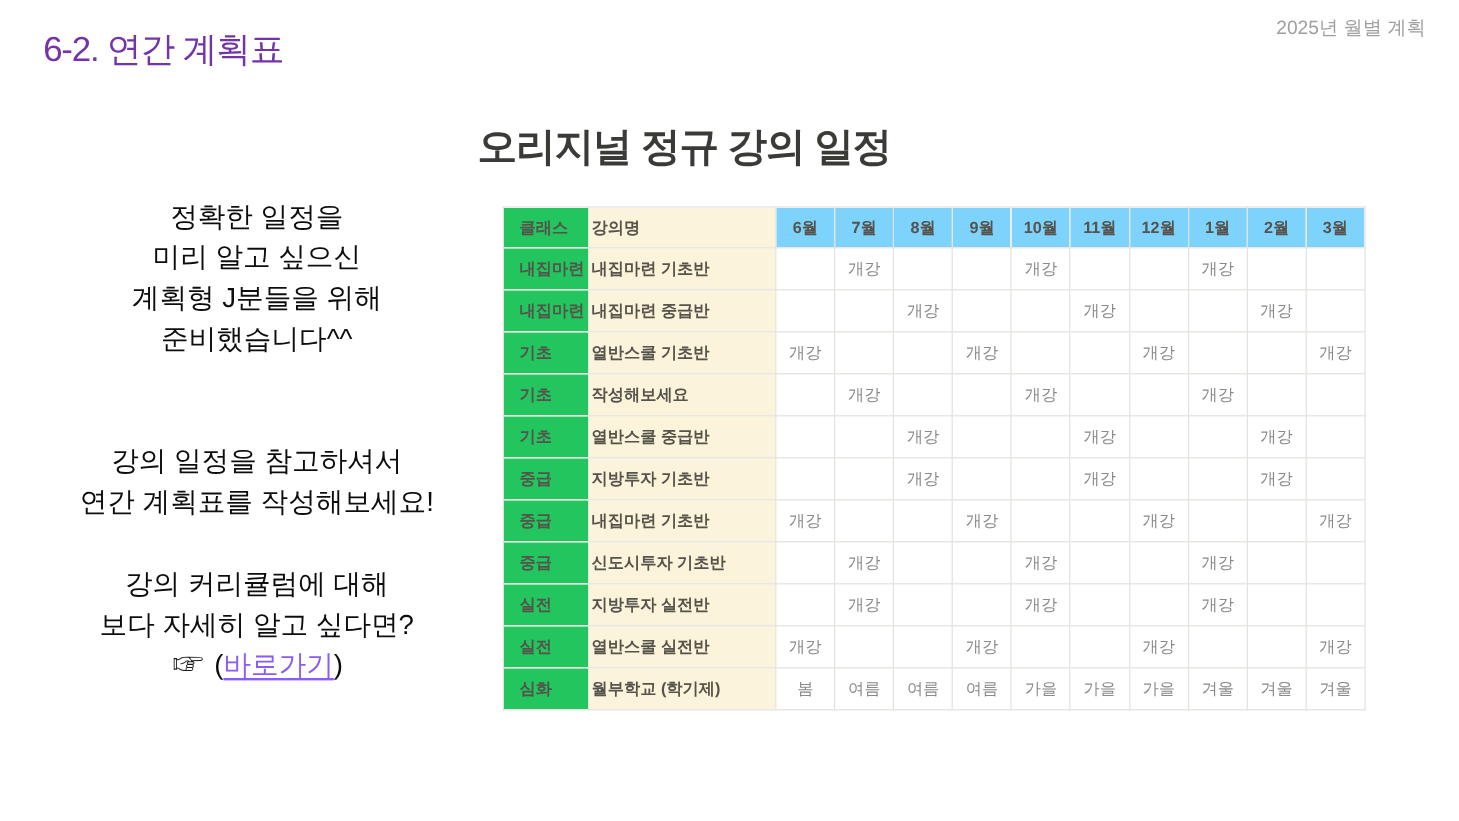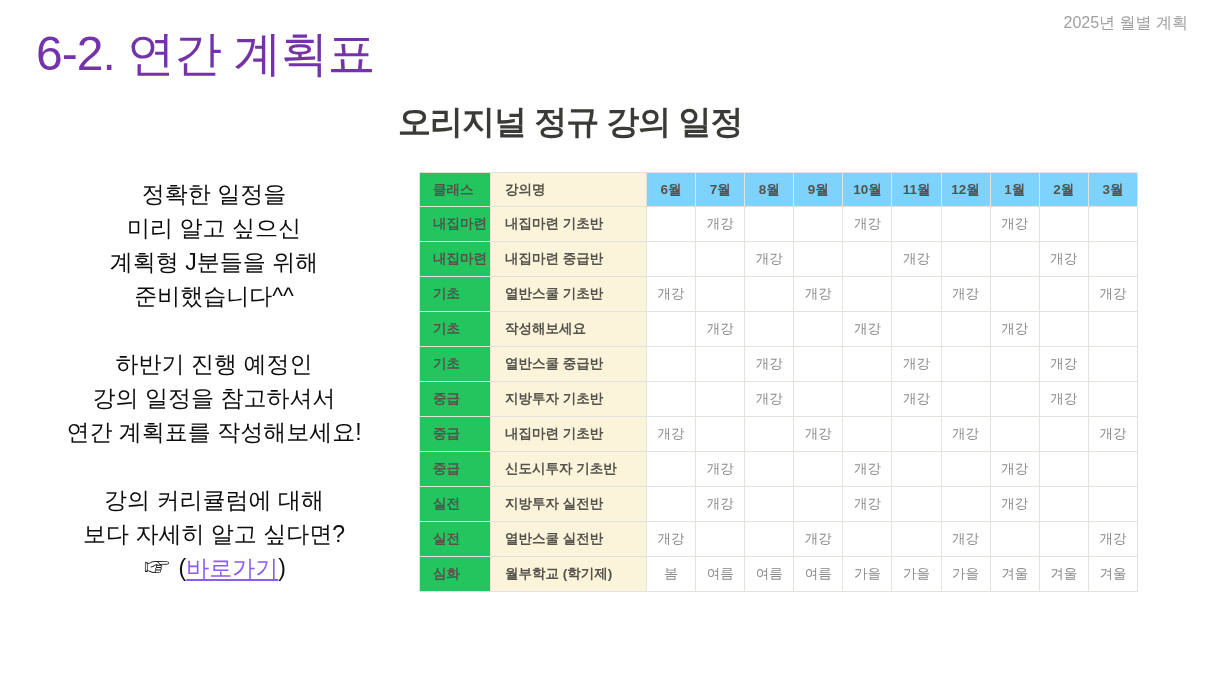--- a/index.html
+++ b/index.html
@@ -7,33 +7,33 @@
   .slide {
     position:relative;
     width:1216px; height:684px;
     background:#ffffff;
     overflow:hidden;
     font-family:"Liberation Sans", sans-serif;
     margin:0 auto;
   }
   .slide-title {
     position:absolute; left:36px; top:22px;
-    font-size:48px; font-weight:500; letter-spacing:-1px;
+    font-size:29px; font-weight:500; letter-spacing:-1px;
     color:#7433a8;
   }
   .corner-label {
     position:absolute; right:28px; top:13px;
     font-size:16px; color:#9f9f9f; letter-spacing:0px;
   }
   .left-panel {
     position:absolute; left:8px; top:163px; width:412px;
     text-align:center; color:#0d0d0d;
     font-size:23px; line-height:34px;
   }
-  .left-panel p { margin:14px; }
+  .left-panel p { margin:0; }
   .left-panel p + p { margin-top:34px; }
   .link-line { display:block; }
   .hand-icon { font-size:30px; vertical-align:-2px; color:#1a1a1a; }
   .goto-link {
     color:#8b5cf6; text-decoration:underline;
     text-decoration-thickness:2px; text-underline-offset:3px;
     cursor:pointer;
   }
   .content-title {
     position:absolute; left:398px; top:100px;
@@ -45,21 +45,21 @@
     width:718px; border-collapse:collapse; table-layout:fixed;
   }
   table.schedule th, table.schedule td {
     border:1px solid #e4e2dc;
     font-size:13.5px;
     height:35px;
     overflow:hidden; white-space:nowrap;
   }
   table.schedule thead th { height:34px; font-weight:700; color:#55534b; }
   th.col-class, td.cell-class { background:#22c55e; text-align:left; padding-left:13px; }
-  th.col-name,  td.cell-name  { background:#fbf3da; text-align:left; padding-left:14px;margin-left:12px; }
+  th.col-name,  td.cell-name  { background:#fbf3da; text-align:left; padding-left:2px;margin-left:12px; }
   th.col-month { background:#7dd3fc; text-align:center; }
   td.cell-class { font-weight:700; color:#55534b; }
   td.cell-name  { font-weight:700; color:#55534b; }
   td.cell-month { background:#ffffff; text-align:center; color:#8a8a88; font-weight:400; }
 </style>
 </head>
 <body>
 
 <div class="slide">
 
@@ -68,21 +68,21 @@
   <div class="corner-label">2025년 월별 계획</div>
 
   <div class="left-panel">
     <p>
       <span>정확한 일정을</span><br>
       <span>미리 알고 싶으신</span><br>
       <span>계획형 J분들을 위해</span><br>
       <span>준비했습니다^^</span>
     </p>
     <p>
-      <span>하반기 진행 예정인</span><br>
+      <br>
       <span>강의 일정을 참고하셔서</span><br>
       <span>연간 계획표를 작성해보세요!</span>
     </p>
     <p>
       <span>강의 커리큘럼에 대해</span><br>
       <span>보다 자세히 알고 싶다면?</span><br>
       <span class="link-line">
         <span class="hand-icon">☞</span>
         <span>(</span><a class="goto-link">바로가기</a><span>)</span>
       </span>

